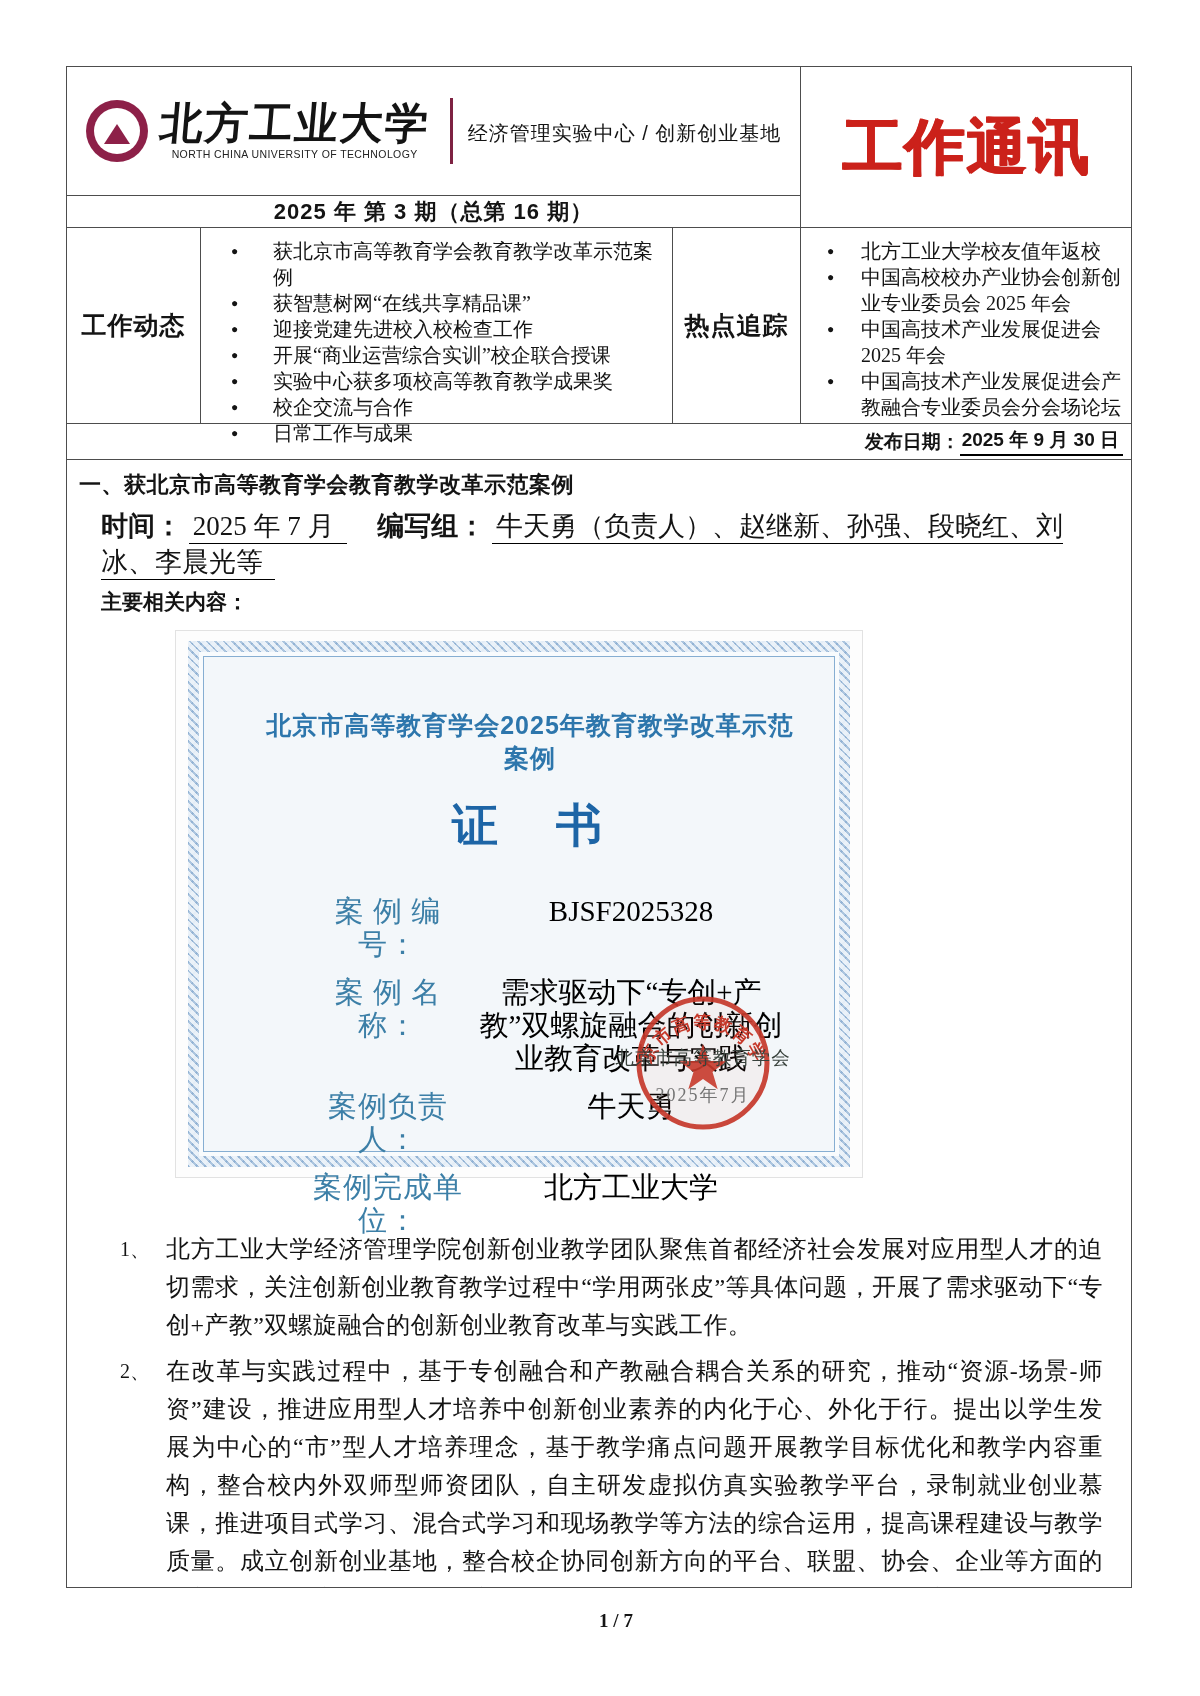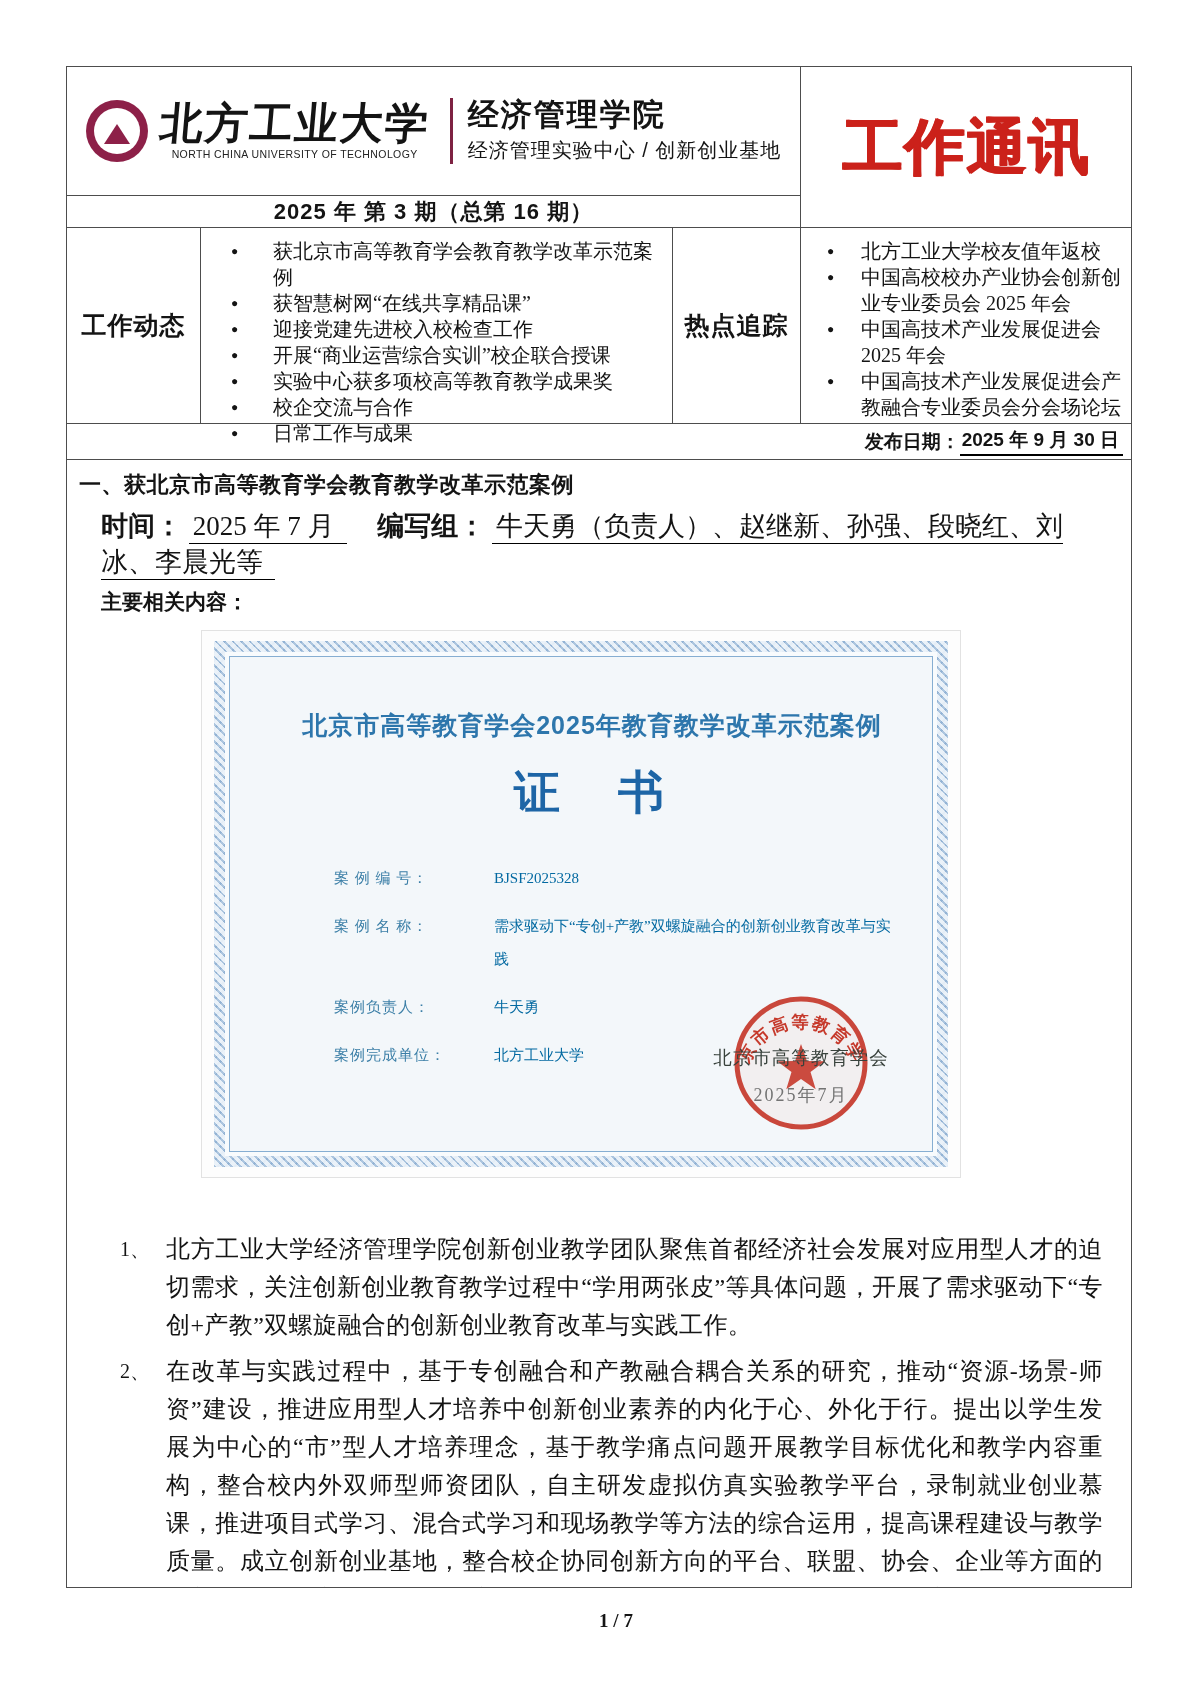--- a/index.html
+++ b/index.html
@@ -70,38 +70,38 @@
   .sec-heading{font-family:"Liberation Sans","DejaVu Sans",sans-serif;font-weight:bold;
     font-size:22px;margin:2px 0 8px -18px;letter-spacing:0.5px;}
   .meta{font-size:27px;margin:4px 0 8px 4px;}
   .meta-label{font-family:"Liberation Sans","DejaVu Sans",sans-serif;font-weight:bold;}
   .meta-label-2{margin-left:24px;}
   .meta-u{border-bottom:1.5px solid #000;padding:0 12px 2px 4px;}
   .content-label{font-family:"Liberation Sans","DejaVu Sans",sans-serif;font-weight:bold;
     font-size:21px;margin:6px 0 0 4px;}
 
   
-  .cert-photo{width:760px;height:548px;margin:14px 0 0 104px;background:#fdfdfd;
+  .cert-photo{width:688px;height:548px;margin:14px 0 0 78px;background:#fdfdfd;
     border:1px solid #e2e2e2;padding:10px 12px;box-sizing:border-box;}
   .cert-pattern{height:100%;box-sizing:border-box;padding:15px;
     background:
       repeating-linear-gradient(45deg, rgba(118,158,200,0.45) 0 2px, rgba(238,244,250,0.85) 2px 6px),
       repeating-linear-gradient(-45deg, rgba(118,158,200,0.45) 0 2px, rgba(238,244,250,0) 2px 6px),
       #d9e6f2;}
   .cert-paper{height:100%;box-sizing:border-box;border:1px solid #86aed2;
     box-shadow:0 0 0 4px #f8fbfd;background:#f3f7fa;position:relative;
     padding:52px 40px 0 62px;}
   .cert-title{color:var(--cert-blue,#2d76ac);font-family:"Liberation Sans","DejaVu Sans",sans-serif;
     font-weight:bold;font-size:25px;text-align:center;letter-spacing:1px;}
   .cert-sub{color:var(--cert-deep-blue,#1d65a6);font-size:46px;font-weight:bold;
     text-align:center;margin-top:20px;letter-spacing:6px;}
   .cert-fields{margin:38px 0 0 42px;}
-  .cfrow{display:flex;font-size:15px;line-height:33px;margin-bottom:15px;}
+  .cfrow{display:flex;font-size:29px;line-height:33px;margin-bottom:15px;text-align:center;}
   .cflabel{width:160px;flex:none;color:var(--cert-label-teal,#3c7fa7);letter-spacing:1px;}
-  .cfvalue{flex:1;max-width:445px;color:#0369a1;}
+  .cfvalue{flex:1;max-width:445px;color:#000000;}
   .seal-wrap{position:absolute;right:36px;bottom:10px;width:190px;height:160px;}
   .seal-svg{position:absolute;left:16px;top:0;}
   .seal-org-line{position:absolute;top:64px;left:-32px;width:254px;text-align:center;
     font-size:18.5px;color:#38423c;letter-spacing:1px;}
   .seal-date-line{position:absolute;top:102px;left:0;width:190px;text-align:center;
     font-size:18px;color:#737373;letter-spacing:2px;}
 
   
   .paras{margin:52px 0 0 23px;}
   .para{display:flex;margin-bottom:8px;}
@@ -123,21 +123,20 @@
           <span class="seal-inner">
             <span class="seal-mtn"></span>
           </span>
         </span>
         <span class="brand-names">
           <span class="brand-cn">北方工业大学</span>
           <span class="brand-en">NORTH CHINA UNIVERSITY OF TECHNOLOGY</span>
         </span>
         <span class="brand-divider"></span>
         <span class="college">
-          <span class="college-name">经济管理学院</span>
           <span class="college-sub">经济管理实验中心 / 创新创业基地</span>
         </span>
       </div>
       <div class="issue-row">2025 年  第 3 期（总第 16 期）</div>
     </div>
     <div class="mh-right">
       <span class="newsletter-title">工作通讯</span>
     </div>
   </div>
 

